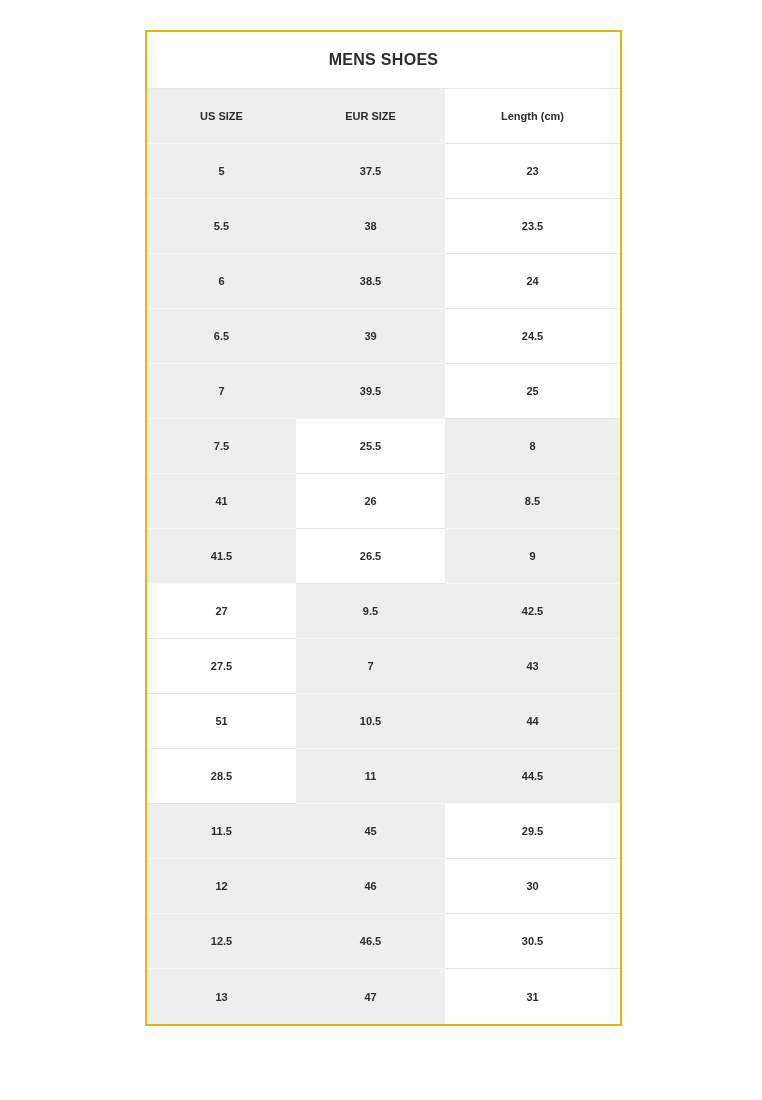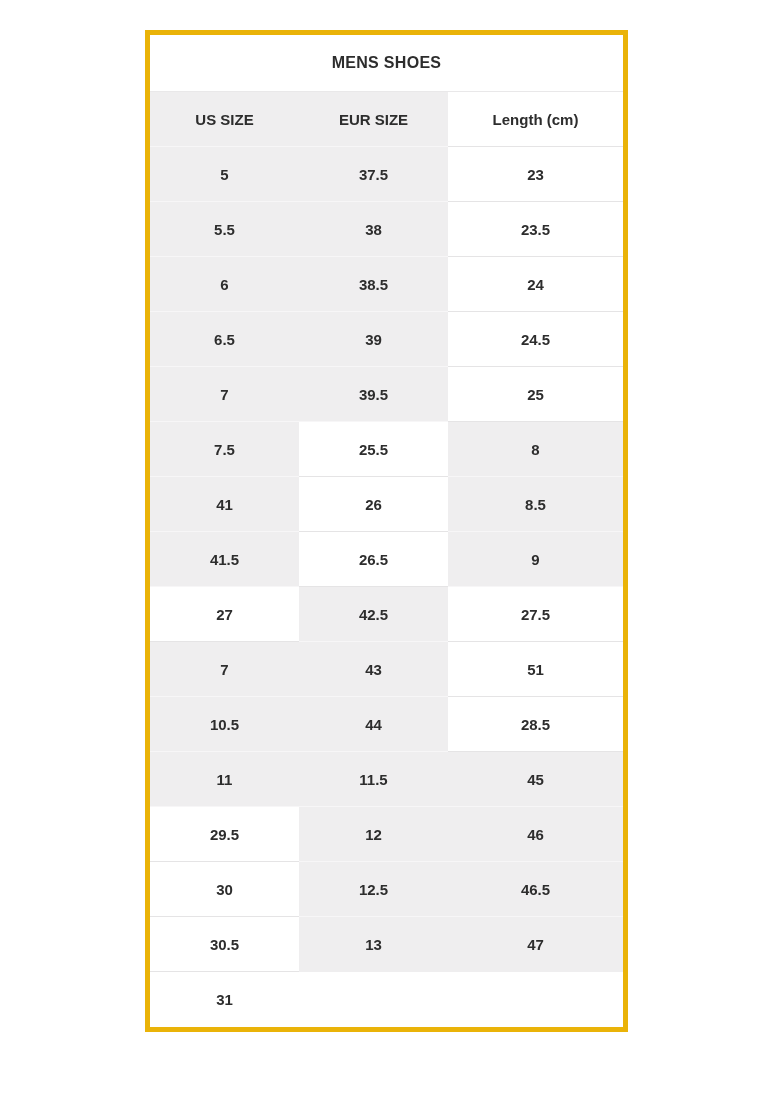--- a/index.html
+++ b/index.html
@@ -13,21 +13,21 @@
     width: 762px;
     height: 1100px;
     background: #ffffff;
     overflow: hidden;
   }
   .size-table {
     position: absolute;
     left: 145px;
     top: 30px;
     width: 473px;
-    border: 5px solid #eab308;
+    border: 2px solid #eab308;
     background: #ffffff;
   }
   .title-row {
     height: 56px;
     display: flex;
     align-items: center;
     justify-content: center;
     background: #ffffff;
     border-bottom: 1px solid #e9e8e9;
   }
@@ -40,21 +40,21 @@
   .grid {
     display: grid;
     grid-template-columns: 149px 149px 175px;
   }
   .cell {
     box-sizing: border-box;
     height: 55px;
     display: flex;
     align-items: center;
     justify-content: center;
-    font-size: 15px;
+    font-size: 11px;
     font-weight: 700;
     color: #2d2d2d;
   }
   .col-gray {
     background: #efeeef;
     border-bottom: 1px solid #f7f6f7;
   }
   .col-length {
     background: #ffffff;
     border-bottom: 1px solid #e5e4e5;
@@ -98,29 +98,31 @@
         <div class="cell col-gray">7.5</div>
         <div class="cell col-length">25.5</div>
         <div class="cell col-gray">8</div>
         <div class="cell col-gray">41</div>
         <div class="cell col-length">26</div>
         <div class="cell col-gray">8.5</div>
         <div class="cell col-gray">41.5</div>
         <div class="cell col-length">26.5</div>
         <div class="cell col-gray">9</div>
         <div class="cell col-length">27</div>
+        <div class="cell col-gray">9.5</div>
         <div class="cell col-gray">42.5</div>
         <div class="cell col-length">27.5</div>
         <div class="cell col-gray">7</div>
         <div class="cell col-gray">43</div>
         <div class="cell col-length">51</div>
         <div class="cell col-gray">10.5</div>
         <div class="cell col-gray">44</div>
         <div class="cell col-length">28.5</div>
         <div class="cell col-gray">11</div>
+        <div class="cell col-gray">44.5</div>
         <div class="cell col-gray">11.5</div>
         <div class="cell col-gray">45</div>
         <div class="cell col-length">29.5</div>
         <div class="cell col-gray">12</div>
         <div class="cell col-gray">46</div>
         <div class="cell col-length">30</div>
         <div class="cell col-gray">12.5</div>
         <div class="cell col-gray">46.5</div>
         <div class="cell col-length">30.5</div>
         <div class="cell col-gray">13</div>

